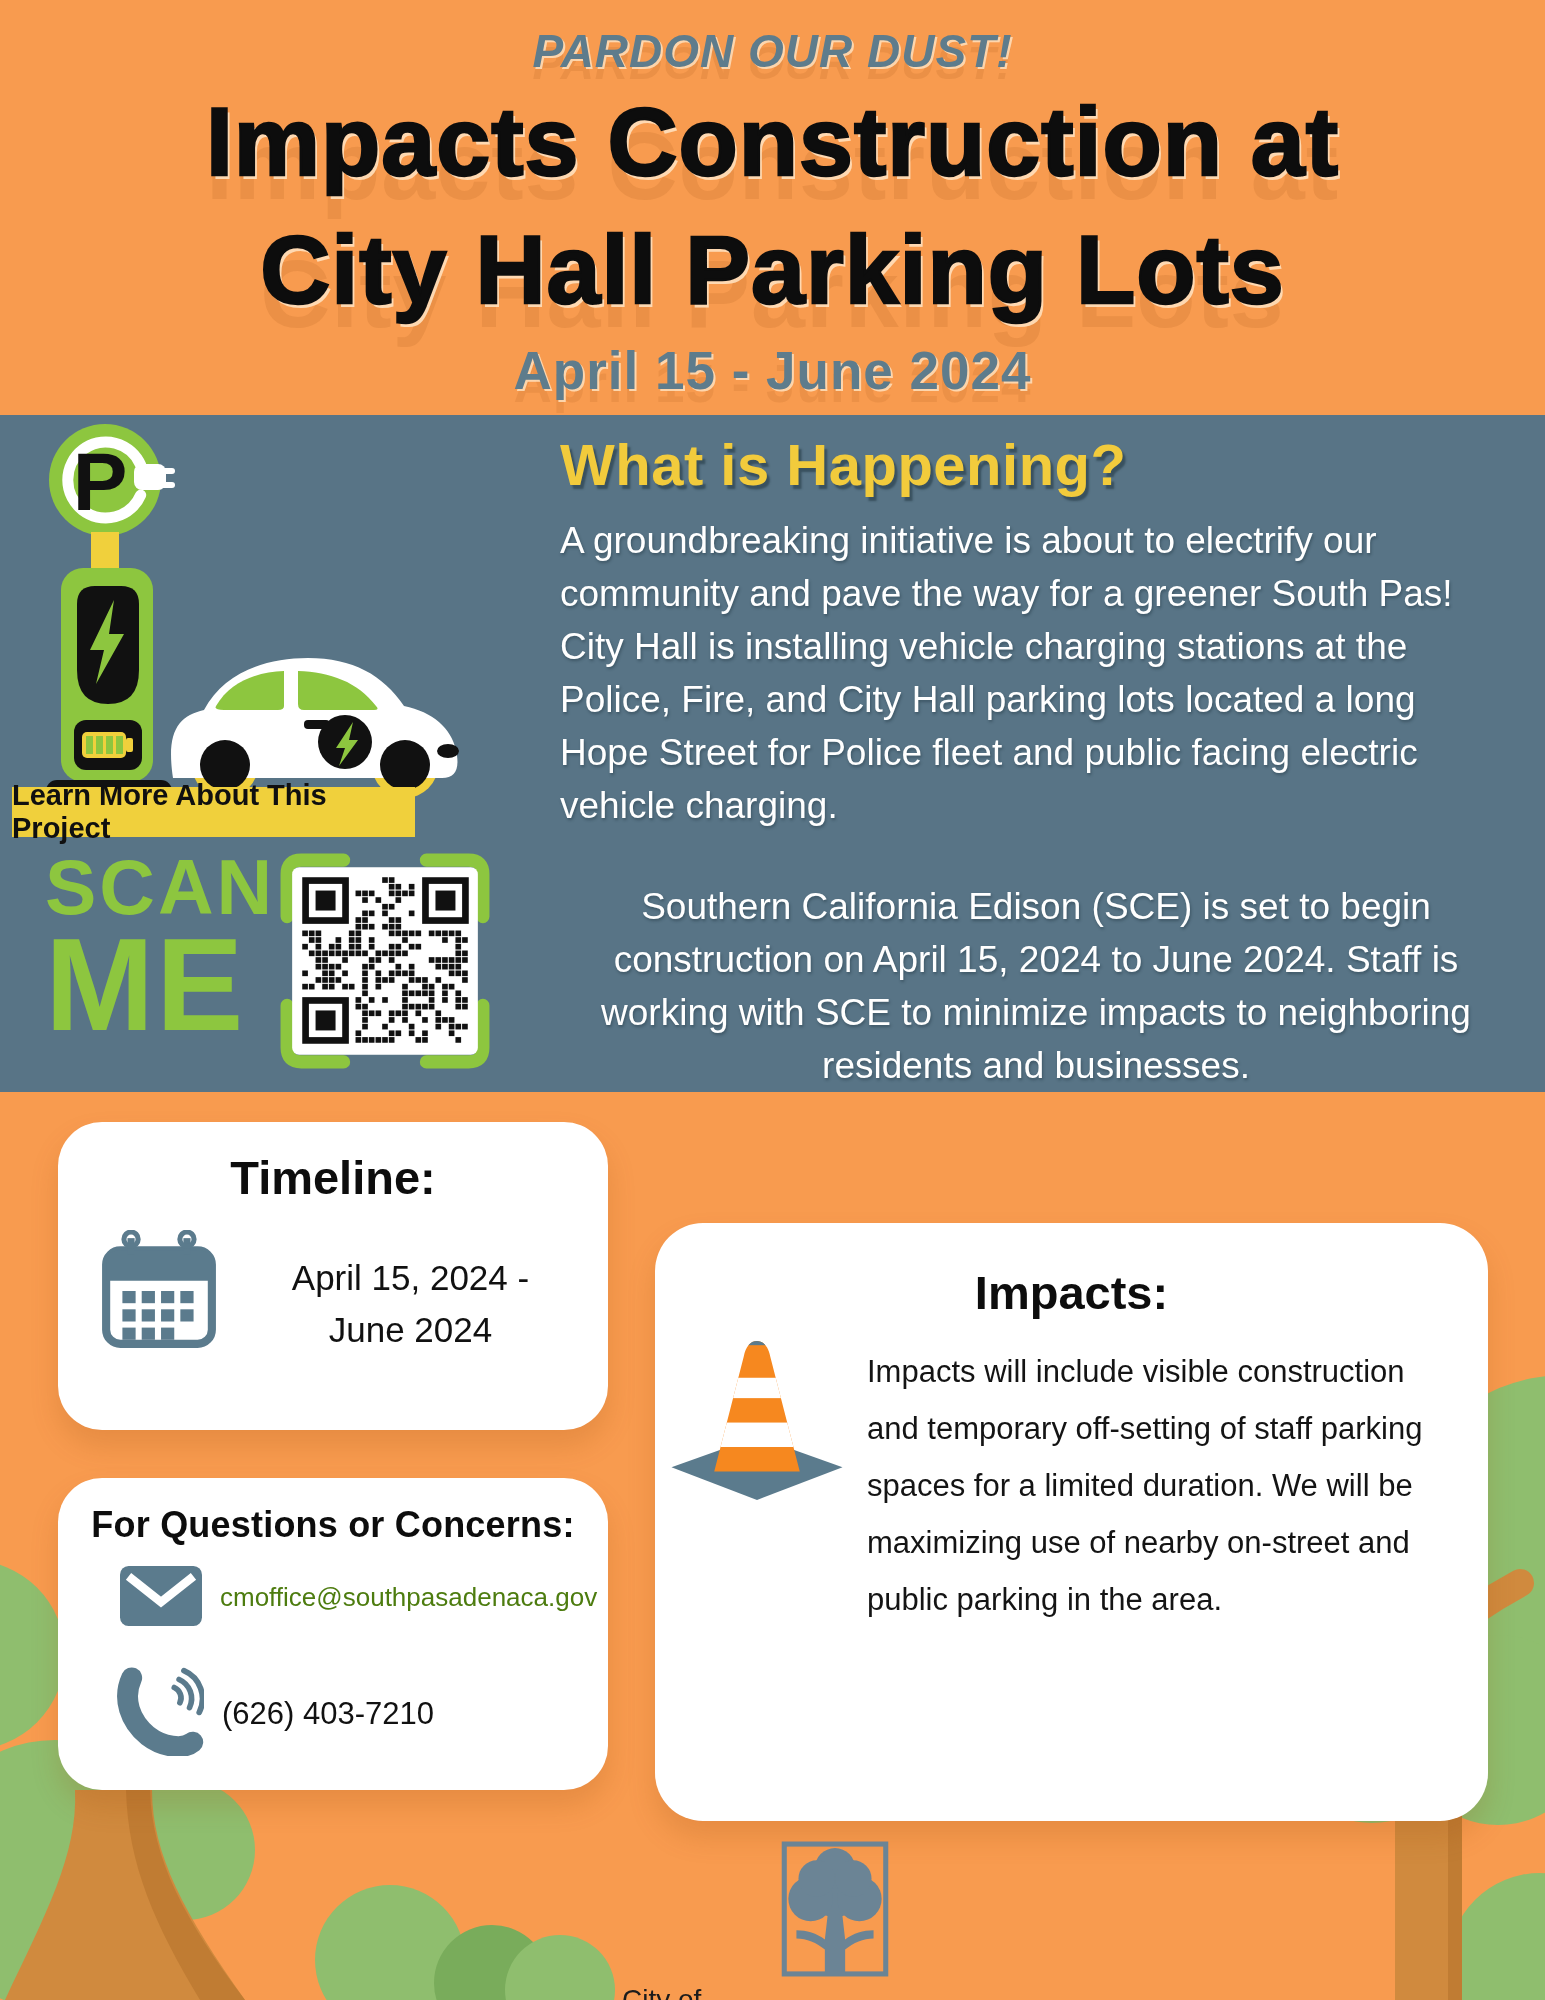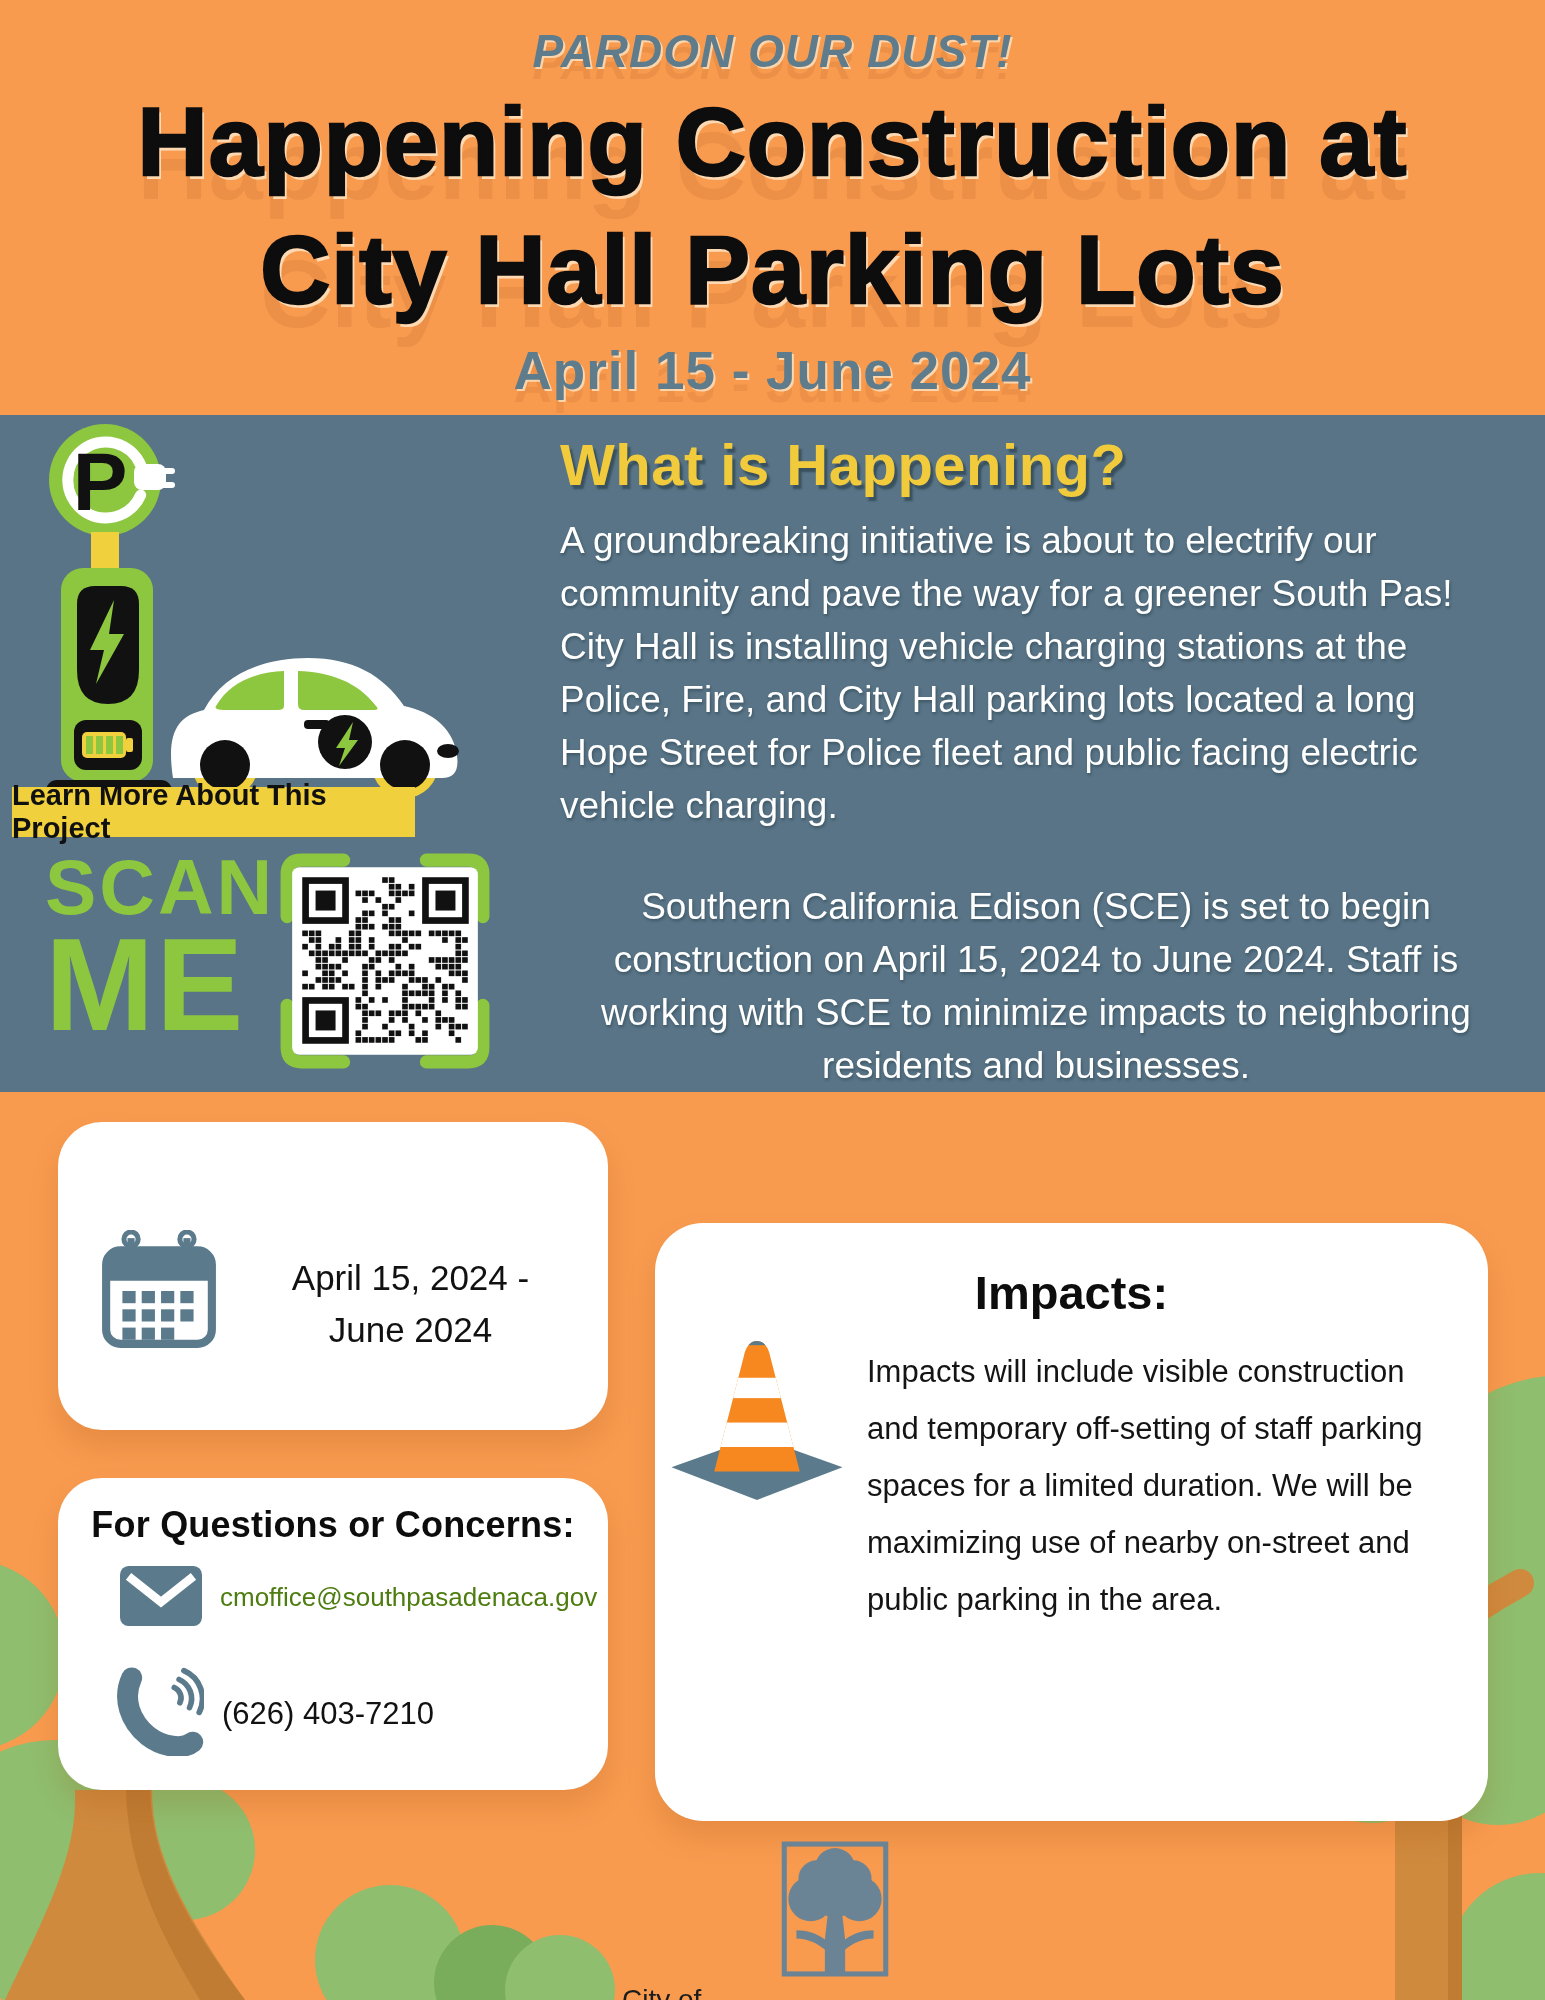--- a/index.html
+++ b/index.html
@@ -72,21 +72,21 @@
   .trees{position:absolute;left:0;top:1085px;width:1545px;height:915px;pointer-events:none;}
 </style>
 </head>
 <body>
 
 <div class="page">
 
   <header class="hero">
     <div class="tagline">PARDON OUR DUST!</div>
     <h1 class="title">
-      <span>Happening Construction at</span><br>
+      <span>Impacts Construction at</span><br>
       <span>City Hall Parking Lots</span>
     </h1>
     <div class="hero-dates">April 15 - June 2024</div>
   </header>
 
   <section class="band">
 
     <svg class="illu" viewBox="0 0 462 385">
 
       <circle cx="97" cy="60" r="56" fill="var(--accent-green)"></circle>
@@ -383,20 +383,21 @@
     <circle cx="1565" cy="462" r="172" fill="var(--tree-green)"></circle>
     <circle cx="1498" cy="645" r="95" fill="var(--tree-green)"></circle>
     <circle cx="1372" cy="648" r="90" fill="var(--tree-green)"></circle>
     <circle cx="1540" cy="880" r="92" fill="var(--tree-green)"></circle>
     <path d="M1395,430 L1462,430 L1462,915 L1395,915 Z" fill="var(--trunk-brown)"></path>
     <path d="M1448,430 L1462,430 L1462,915 L1448,915 Z" fill="#C07C33"></path>
     <path d="M1430,560 Q1470,525 1520,498" fill="none" stroke="var(--trunk-brown)" stroke-width="28" stroke-linecap="round"></path>
   </svg>
 
   <div class="card card-timeline">
+    <h3>Timeline:</h3>
     <svg class="cal-icon" viewBox="0 0 120 120">
       <rect x="8" y="20" width="104" height="92" rx="14" fill="#fff" stroke="var(--icon-slate)" stroke-width="8"></rect>
       <path d="M8,50 L112,50 L112,34 Q112,20 98,20 L22,20 Q8,20 8,34 Z" fill="var(--icon-slate)"></path>
       <rect x="29" y="8" width="7" height="16" fill="var(--icon-slate)"></rect>
       <rect x="84" y="8" width="7" height="16" fill="var(--icon-slate)"></rect>
       <circle cx="32.5" cy="9" r="7" fill="none" stroke="var(--icon-slate)" stroke-width="5"></circle>
       <circle cx="87.5" cy="9" r="7" fill="none" stroke="var(--icon-slate)" stroke-width="5"></circle>
       <g fill="var(--icon-slate)">
         <rect x="24" y="60" width="13" height="12"></rect>
           <rect x="43" y="60" width="13" height="12"></rect>

